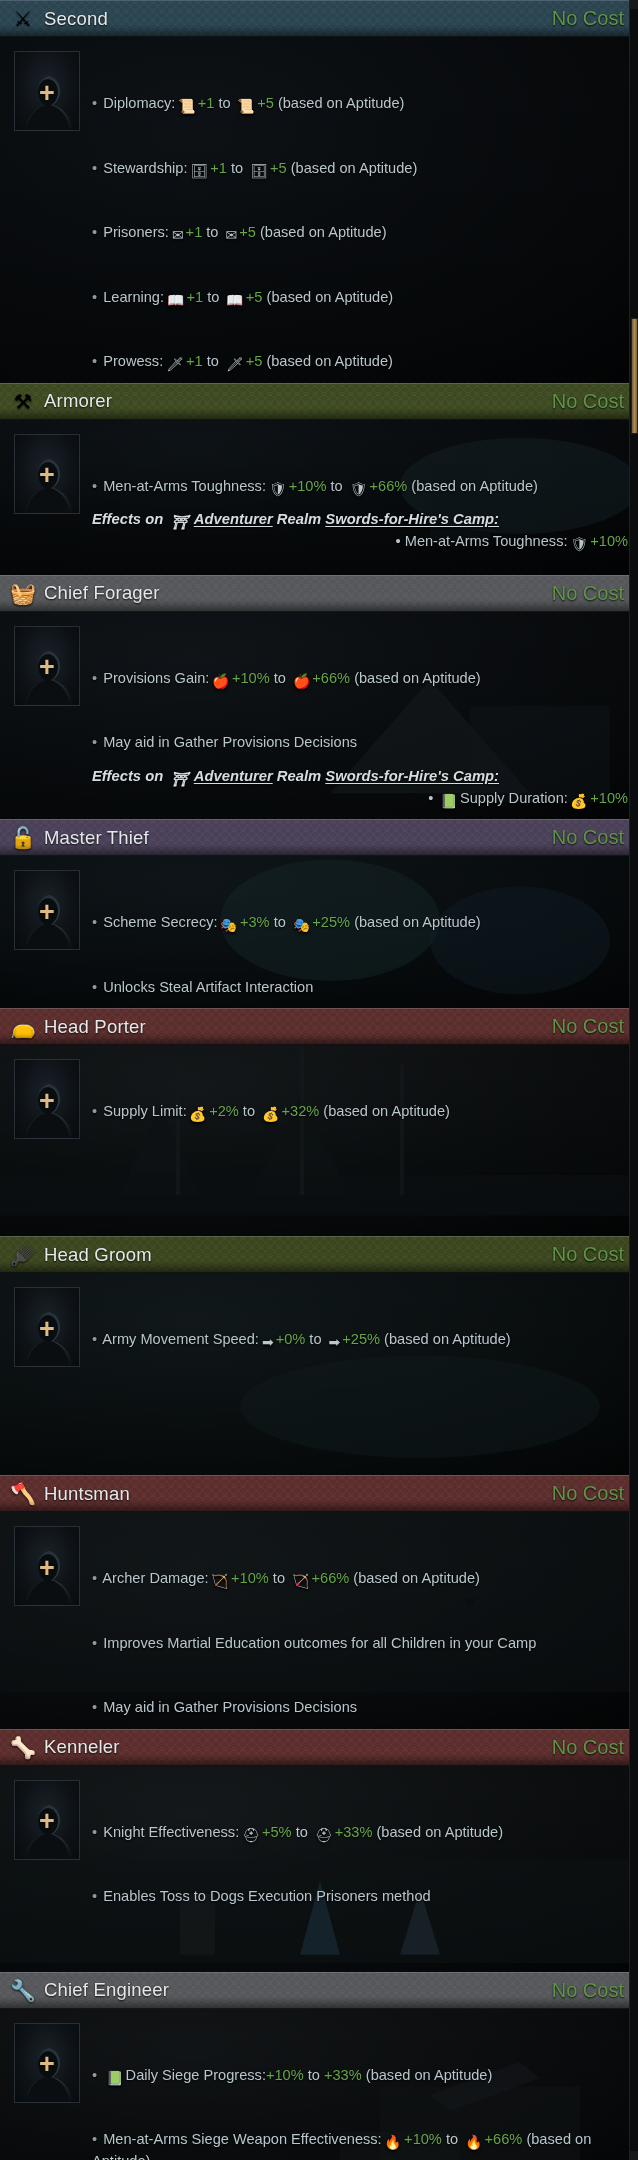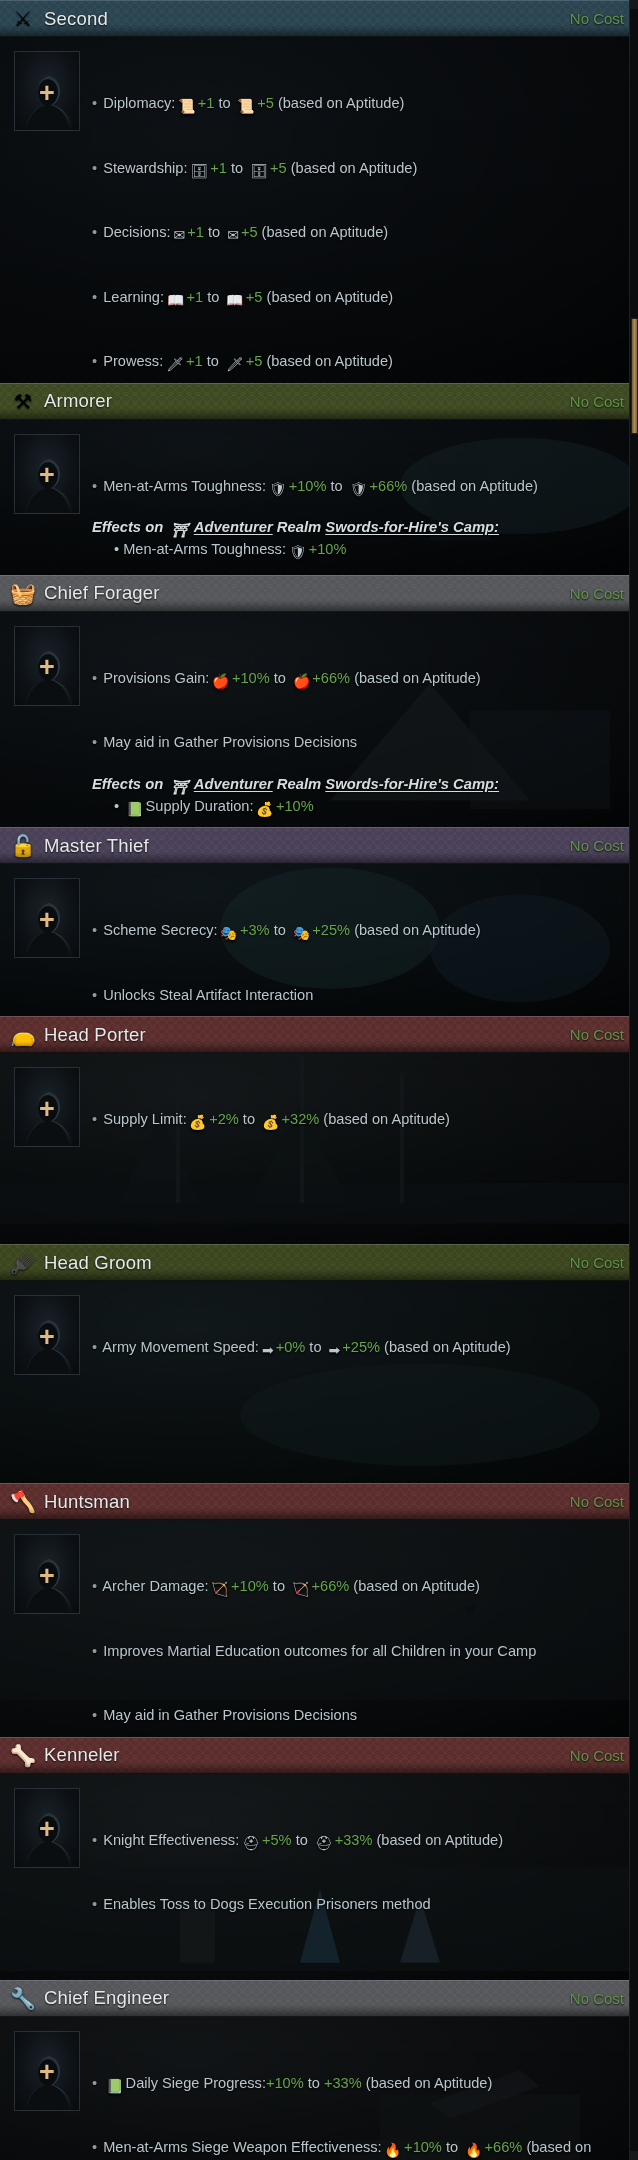--- a/index.html
+++ b/index.html
@@ -82,21 +82,21 @@
   .hdr-title {
     font-size: 18.5px;
     color: #e6e9ea;
     letter-spacing: .2px;
     text-shadow: 0 1px 2px rgba(0,0,0,.9);
     white-space: nowrap;
   }
 
   .hdr-cost {
     margin-left: auto;
-    font-size: 15px;
+    font-size: 20px;
     color: #5f9347;
     text-shadow: 0 1px 2px rgba(0,0,0,.9);
     white-space: nowrap;
   }
 
   
   .body {
     position: relative;
     z-index: 2;
     display: flex;
@@ -152,35 +152,36 @@
   .ico {
     display: inline-block;
     vertical-align: -3px;
     margin: 0 2px 0 3px;
     font-size: 14px;
     line-height: 1;
     filter: drop-shadow(0 1px 1px rgba(0,0,0,.8));
   }
 
   .effects-on {
-    margin-top: 22px;
+    margin-top: 14px;
     margin-bottom: 2px;
     font-size: 14.8px;
     font-style: italic;
     font-weight: 700;
     color: #d6dde1;
     text-shadow: 0 1px 2px rgba(0,0,0,.9);
   }
   .effects-on .ul { text-decoration: underline; text-underline-offset: 2px; }
   .sub-line {
     font-size: 14.6px;
     line-height: 21.5px;
     color: #b9c6cc;
     padding-left: 22px;
     text-shadow: 0 1px 2px rgba(0,0,0,.85);
+    text-align: right;
   }
 
   
   .bg-dark     { background: linear-gradient(to bottom, #0f1317 0%, #0a0e11 100%); }
   .bg-forge    { background: linear-gradient(to bottom, #10151a 0%, #0b1013 60%, #090c0f 100%); }
   .bg-tent     { background: linear-gradient(to bottom, #111519 0%, #0c1114 100%); }
   .bg-night    { background: linear-gradient(to bottom, #10171b 0%, #0b1114 100%); }
   .bg-camp     { background: linear-gradient(to bottom, #171a1c 0%, #0f1416 70%, #0b0f11 100%); }
   .bg-field    { background: linear-gradient(to bottom, #121a1c 0%, #0d1416 100%); }
   .bg-stone    { background: linear-gradient(to bottom, #14181a 0%, #0d1113 100%); }
@@ -240,21 +241,21 @@
     </radialGradient>
               </defs>
     <path d="M27 4 c8 0 13 7 13 15 c0 7 -4 12 -7 14 c10 3 17 11 19 21 l2 12 H4 l2 -12 c2 -10 9 -18 19 -21 c-3 -2 -7 -7 -7 -14 c0 -8 5 -15 13 -15 z" fill="url(#gl)" opacity=".9"></path>
     <path d="M27 7 c7 0 11 6 11 13 c0 7 -4 12 -7 13 c9 3 15 10 17 19 l2 11 H6 l2 -11 c2 -9 8 -16 17 -19 c-3 -1 -7 -6 -7 -13 c0 -7 4 -13 11 -13 z" fill="#0a0e11"></path>
   </svg>
          <span class="plus">+</span>
        </div>
        <div class="effects">
             <div class="line"><span class="bullet">•</span> <span>Diplomacy:</span><span class="ico">📜</span><span class="green">+1</span> <span>to</span> <span class="ico">📜</span><span class="green">+5</span> <span>(based on Aptitude)</span></div>
             <div class="line"><span class="bullet">•</span> <span>Stewardship:</span><span class="ico">🗄</span><span class="green">+1</span> <span>to</span> <span class="ico">🗄</span><span class="green">+5</span> <span>(based on Aptitude)</span></div>
-            <div class="line"><span class="bullet">•</span> <span>Decisions:</span><span class="ico">✉</span><span class="green">+1</span> <span>to</span> <span class="ico">✉</span><span class="green">+5</span> <span>(based on Aptitude)</span></div>
+            <div class="line"><span class="bullet">•</span> <span>Prisoners:</span><span class="ico">✉</span><span class="green">+1</span> <span>to</span> <span class="ico">✉</span><span class="green">+5</span> <span>(based on Aptitude)</span></div>
             <div class="line"><span class="bullet">•</span> <span>Learning:</span><span class="ico">📖</span><span class="green">+1</span> <span>to</span> <span class="ico">📖</span><span class="green">+5</span> <span>(based on Aptitude)</span></div>
             <div class="line"><span class="bullet">•</span> <span>Prowess:</span><span class="ico">🗡</span><span class="green">+1</span> <span>to</span> <span class="ico">🗡</span><span class="green">+5</span> <span>(based on Aptitude)</span></div>
           </div>
      </div>
       </div>
       <div class="card" style="min-height: 192px;">
         <div class="card-bg bg-forge" style="z-index: 0;"></div>
         <svg class="card-bg" width="638" height="100%" viewBox="0 0 638 280" preserveAspectRatio="none" style="z-index: 1;">
           <ellipse cx="520" cy="150" rx="120" ry="70" fill="#1a2a30" opacity=".35"></ellipse>
                  <rect x="430" y="120" width="60" height="110" fill="#0e1417" opacity=".5"></rect>

